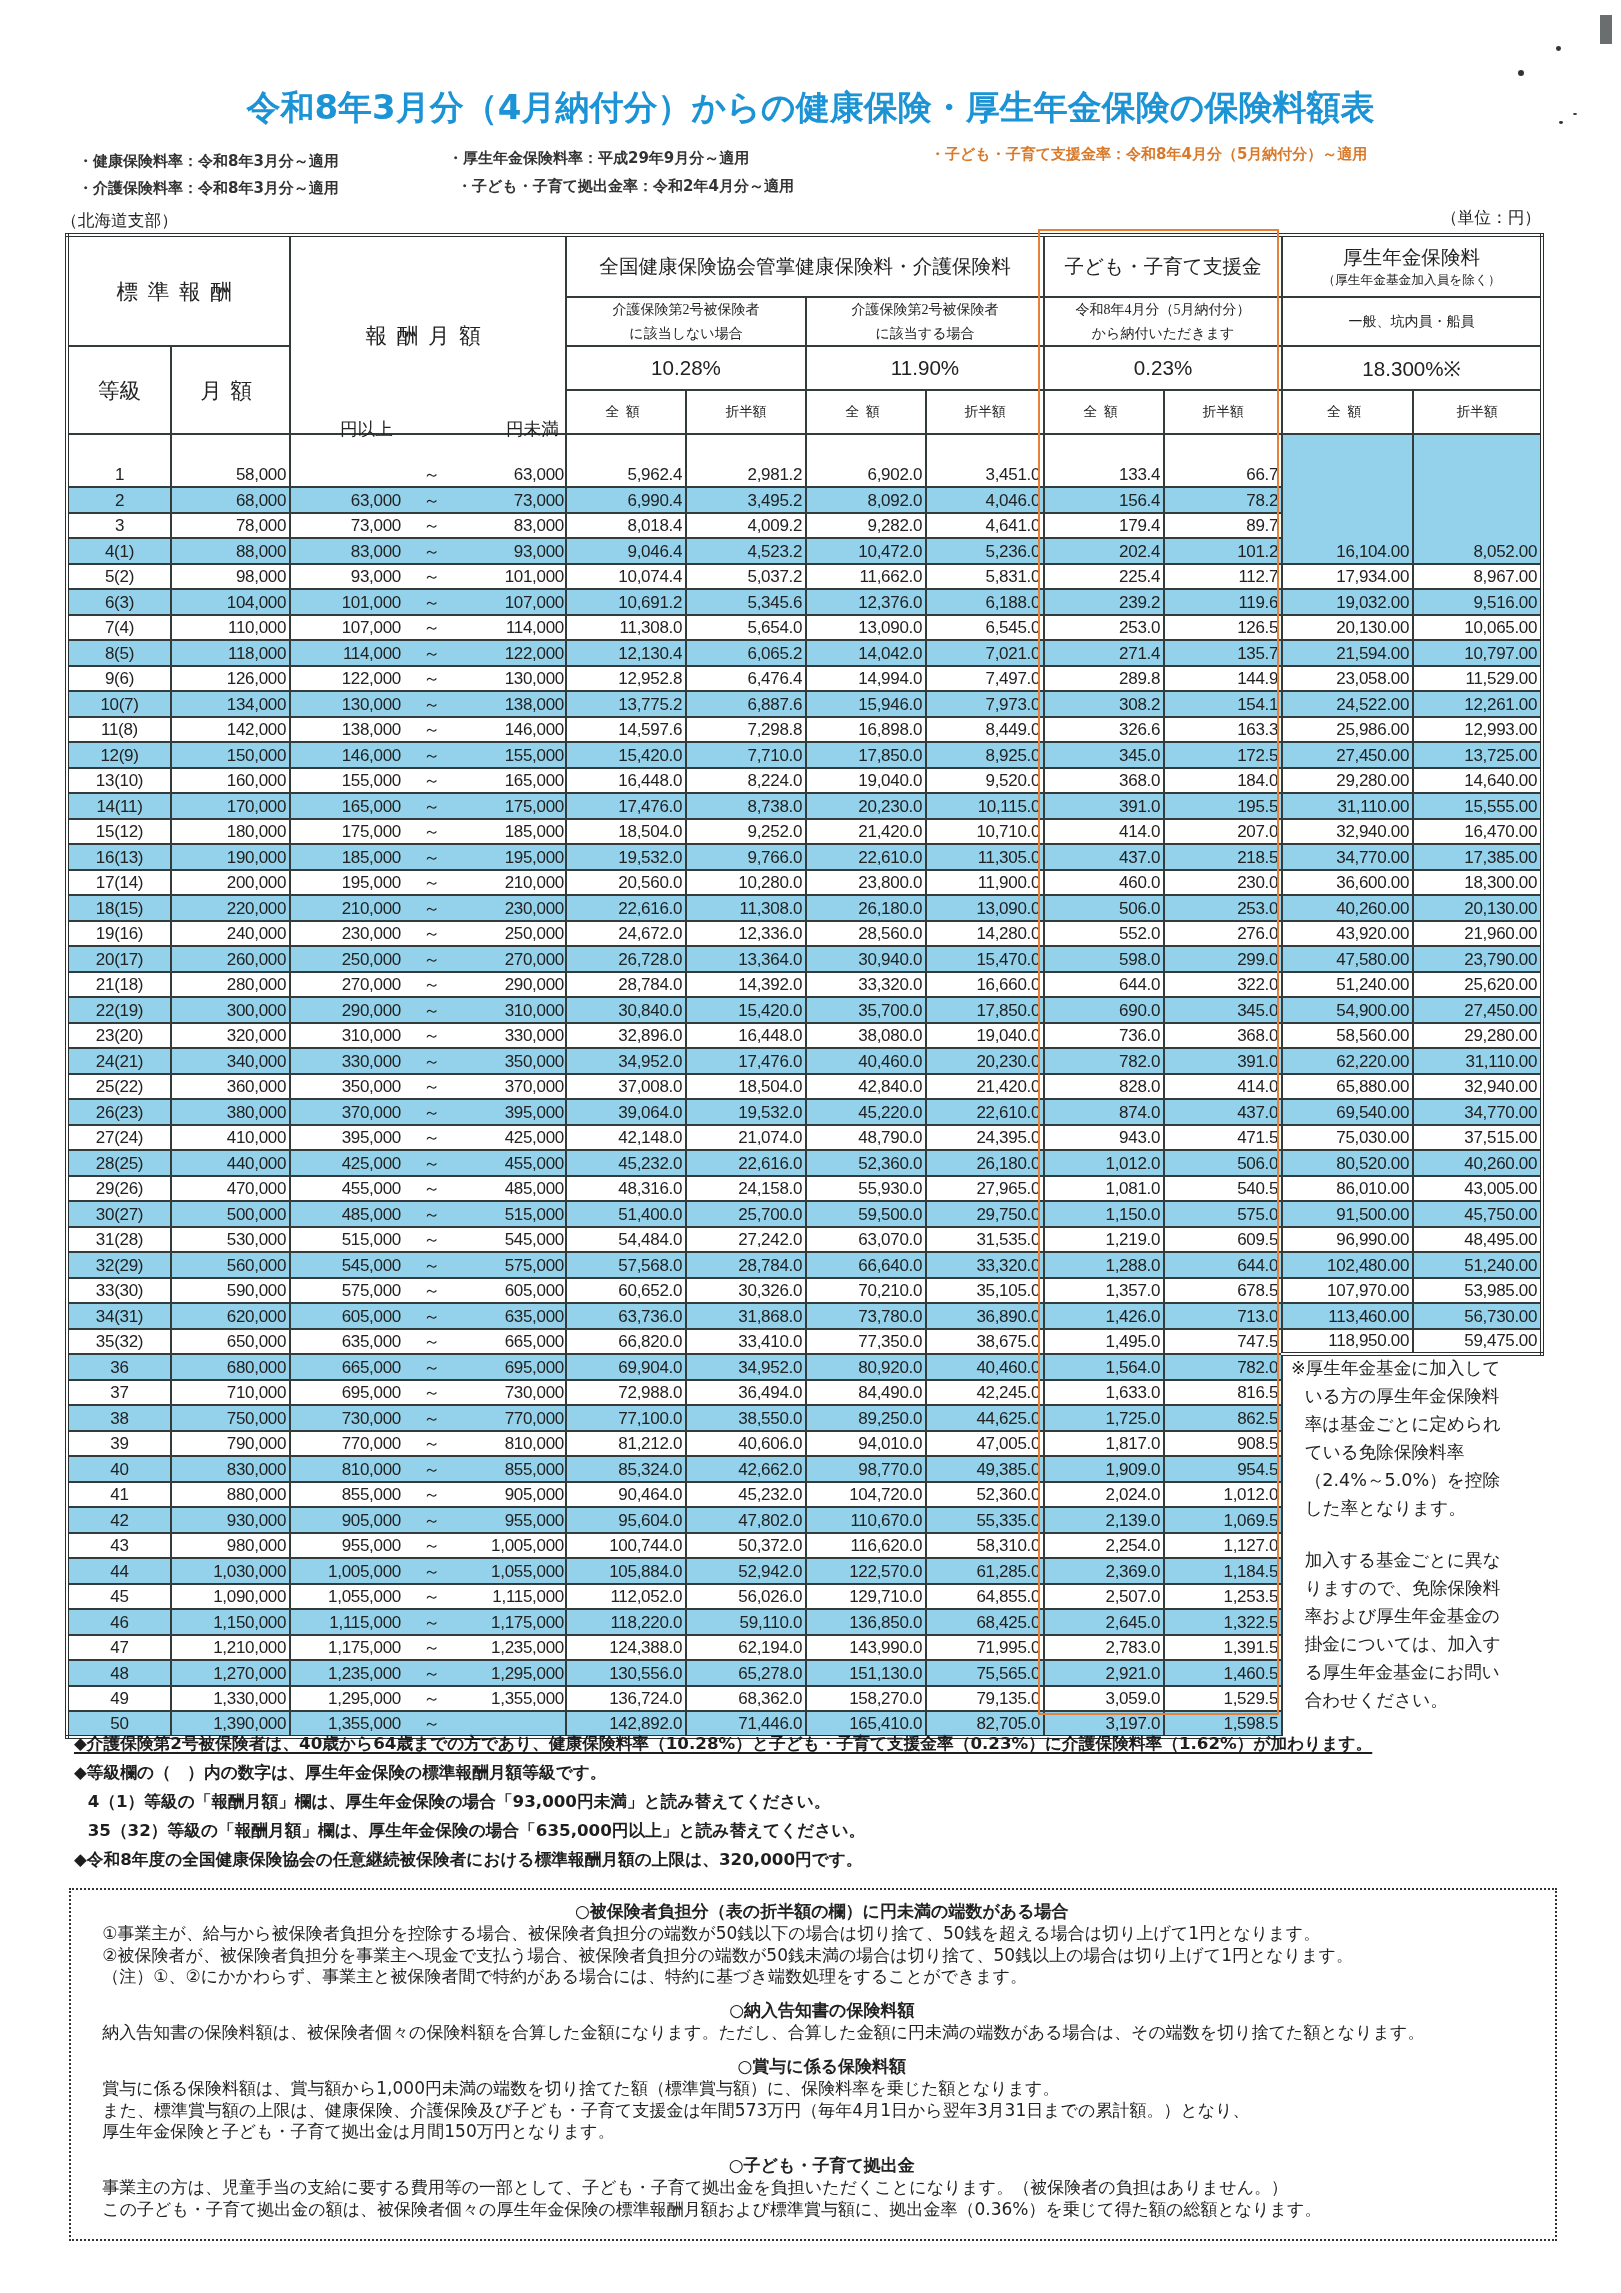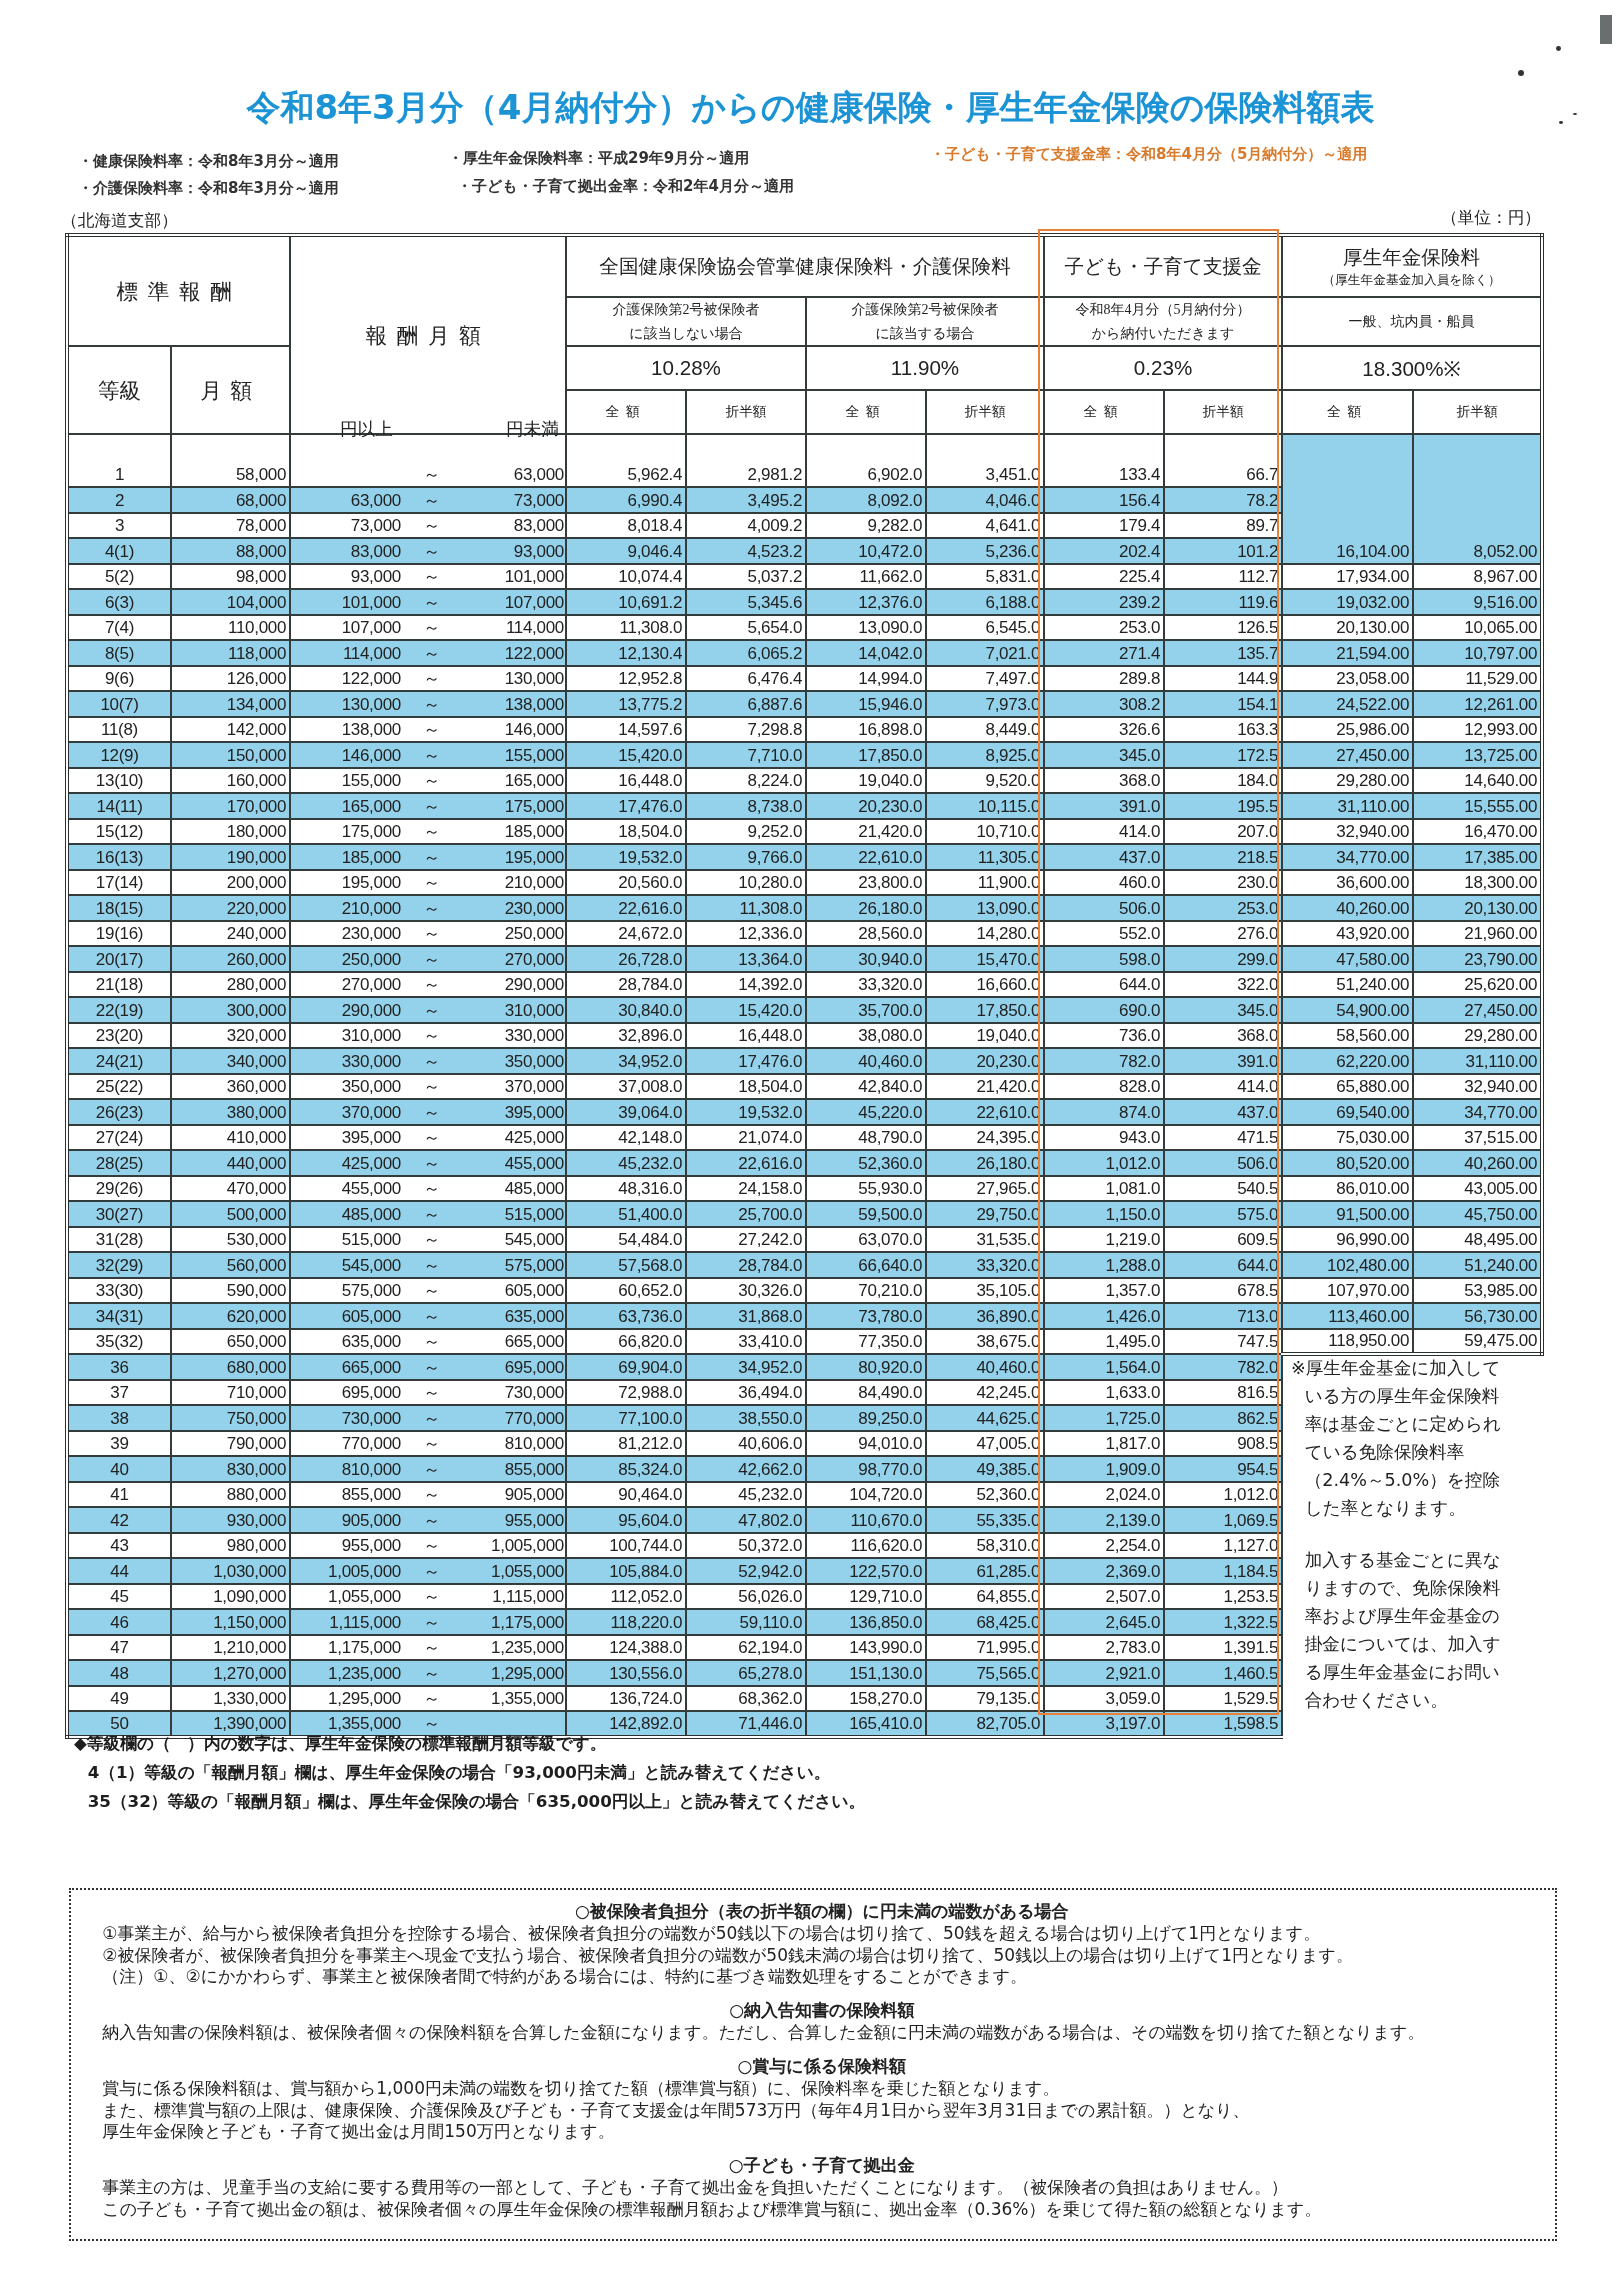--- a/index.html
+++ b/index.html
@@ -842,23 +842,25 @@
   <div class="ind">した率となります。</div>
   <div class="ind para2">加入する基金ごとに異な</div>
   <div class="ind">りますので、免除保険料</div>
   <div class="ind">率および厚生年金基金の</div>
   <div class="ind">掛金については、加入す</div>
   <div class="ind">る厚生年金基金にお問い</div>
   <div class="ind">合わせください。</div>
 </div>
 
 <div class="footnotes">
+  <div class="ul">◆介護保険第2号被保険者は、40歳から64歳までの方であり、健康保険料率（10.28%）と子ども・子育て支援金率（0.23%）に介護保険料率（1.62%）が加わります。</div>
   <div>◆等級欄の（　）内の数字は、厚生年金保険の標準報酬月額等級です。</div>
   <div class="ind">4（1）等級の「報酬月額」欄は、厚生年金保険の場合「93,000円未満」と読み替えてください。</div>
   <div class="ind">35（32）等級の「報酬月額」欄は、厚生年金保険の場合「635,000円以上」と読み替えてください。</div>
+  <div>◆令和8年度の全国健康保険協会の任意継続被保険者における標準報酬月額の上限は、320,000円です。</div>
 </div>
 
 <div class="remarks">
   <div class="sec">
     <div class="hd">○被保険者負担分（表の折半額の欄）に円未満の端数がある場合</div>
     <div class="ln">①事業主が、給与から被保険者負担分を控除する場合、被保険者負担分の端数が50銭以下の場合は切り捨て、50銭を超える場合は切り上げて1円となります。</div>
     <div class="ln">②被保険者が、被保険者負担分を事業主へ現金で支払う場合、被保険者負担分の端数が50銭未満の場合は切り捨て、50銭以上の場合は切り上げて1円となります。</div>
     <div class="ln">（注）①、②にかかわらず、事業主と被保険者間で特約がある場合には、特約に基づき端数処理をすることができます。</div>
   </div>
   <div class="sec">

